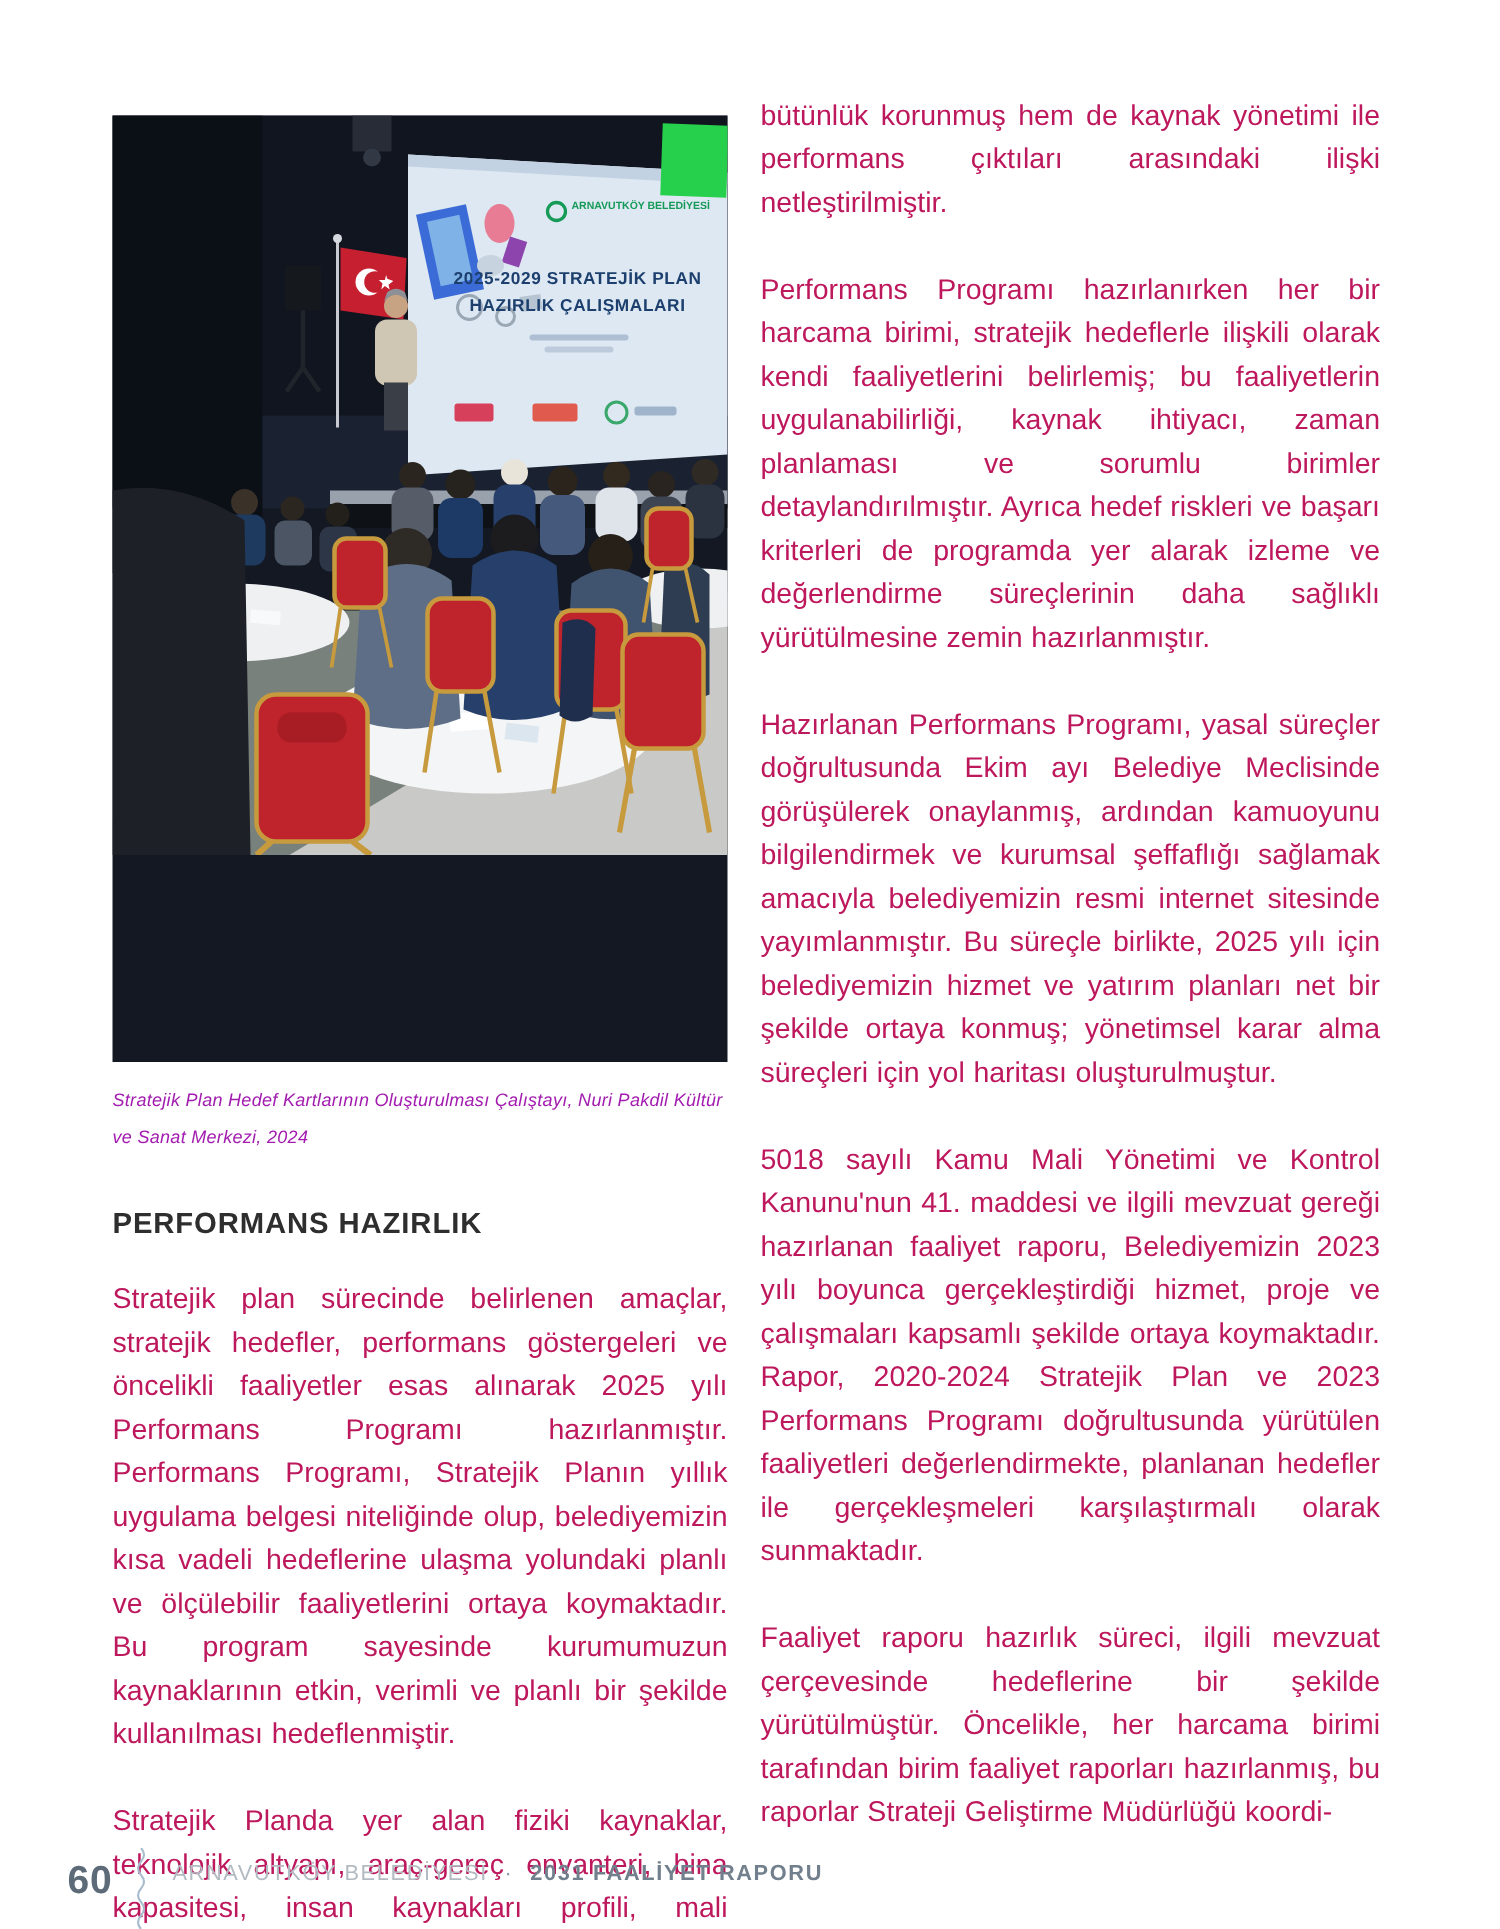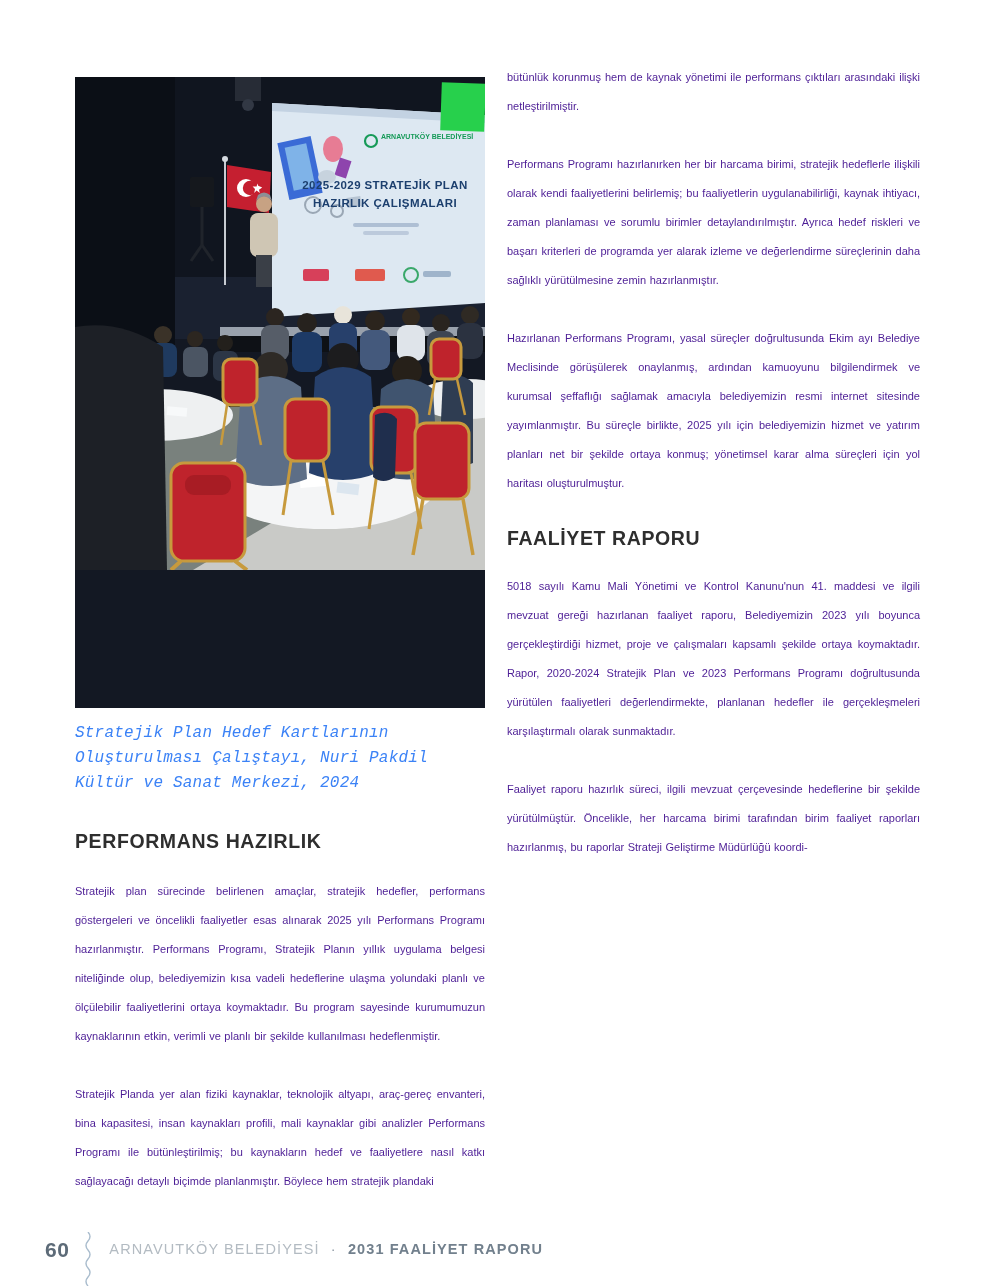--- a/index.html
+++ b/index.html
@@ -13,45 +13,45 @@
 
   .col { position:absolute; }
   .col-left  { left:75px;  top:77px; width:410px; }
   .col-right { left:507px; top:63px; width:413px; }
 
   .photo-frame { width:410px; height:631px; display:block; background:#131823; }
   .photo-frame svg { display:block; }
 
   .caption {
     margin-top:13px;
-    font-style:italic; font-size:16px; line-height:25px;
-    color:#3b82f6; letter-spacing:0.2px;font-family:Liberation Mono, monospace;
+    font-style:italic; font-size:12px; line-height:25px;
+    color:#a21caf; letter-spacing:0.2px;
   }
 
   h2.section {
     margin-top:34px; margin-bottom:24px;
     font-size:19.5px; font-weight:bold; color:#2e2e2e;
     letter-spacing:0.6px;
   }
   .col-right h2.section { margin-top:26px; margin-bottom:22px; }
 
   p.body {
-    font-size:11px; line-height:29px; text-align:justify;
-    color:#4c1d95; margin-bottom:29px;
+    font-size:19px; line-height:29px; text-align:justify;
+    color:#be185d; margin-bottom:29px;
     hyphens:auto; -webkit-hyphens:auto;
     word-spacing:0.5px;
   }
   p.body:last-child { margin-bottom:0; }
 
   .footer {
     position:absolute; left:45px; top:1232px; width:910px; height:54px;
   }
   .footer-inner { display:flex; align-items:flex-start; }
   .page-number {
-    font-size:21px; font-weight:bold; color:#5d6b78;
+    font-size:26px; font-weight:bold; color:#5d6b78;
     letter-spacing:0.5px; padding-top:6px;
   }
   .squiggle { margin-left:14px; margin-right:16px; }
   .footer-text {
     padding-top:9px; font-size:14.5px; letter-spacing:1.1px;
     white-space:nowrap;
   }
   .footer-muni { color:#b3bbc2; font-weight:normal; }
   .footer-dot  { color:#8d99a4; margin:0 6px; }
   .footer-report { color:#72808d; font-weight:bold; }
@@ -224,21 +224,20 @@
 
     <p class="body">Stratejik plan sürecinde belirlenen amaçlar, stratejik hedefler, performans göstergeleri ve öncelikli faaliyetler esas alınarak 2025 yılı Performans Programı hazırlanmıştır. Performans Programı, Stratejik Planın yıllık uygulama belgesi niteliğinde olup, belediyemizin kısa vadeli hedeflerine ulaşma yolundaki planlı ve ölçülebilir faaliyetlerini ortaya koymaktadır. Bu program sayesinde kurumumuzun kaynaklarının etkin, verimli ve planlı bir şekilde kullanılması hedeflenmiştir.</p>
     <p class="body">Stratejik Planda yer alan fiziki kaynaklar, teknolojik altyapı, araç-gereç envanteri, bina kapasitesi, insan kaynakları profili, mali kaynaklar gibi analizler Performans Programı ile bütünleştirilmiş; bu kaynakların hedef ve faaliyetlere nasıl katkı sağlayacağı detaylı biçimde planlanmıştır. Böylece hem stratejik plandaki</p>
   </div>
 
   <div class="col col-right">
     <p class="body">bütünlük korunmuş hem de kaynak yönetimi ile performans çıktıları arasındaki ilişki netleştirilmiştir.</p>
     <p class="body">Performans Programı hazırlanırken her bir harcama birimi, stratejik hedeflerle ilişkili olarak kendi faaliyetlerini belirlemiş; bu faaliyetlerin uygulanabilirliği, kaynak ihtiyacı, zaman planlaması ve sorumlu birimler detaylandırılmıştır. Ayrıca hedef riskleri ve başarı kriterleri de programda yer alarak izleme ve değerlendirme süreçlerinin daha sağlıklı yürütülmesine zemin hazırlanmıştır.</p>
     <p class="body">Hazırlanan Performans Programı, yasal süreçler doğrultusunda Ekim ayı Belediye Meclisinde görüşülerek onaylanmış, ardından kamuoyunu bilgilendirmek ve kurumsal şeffaflığı sağlamak amacıyla belediyemizin resmi internet sitesinde yayımlanmıştır. Bu süreçle birlikte, 2025 yılı için belediyemizin hizmet ve yatırım planları net bir şekilde ortaya konmuş; yönetimsel karar alma süreçleri için yol haritası oluşturulmuştur.</p>
 
-    <h2 class="section">FAALİYET RAPORU</h2>
 
     <p class="body">5018 sayılı Kamu Mali Yönetimi ve Kontrol Kanunu'nun 41. maddesi ve ilgili mevzuat gereği hazırlanan faaliyet raporu, Belediyemizin 2023 yılı boyunca gerçekleştirdiği hizmet, proje ve çalışmaları kapsamlı şekilde ortaya koymaktadır. Rapor, 2020-2024 Stratejik Plan ve 2023 Performans Programı doğrultusunda yürütülen faaliyetleri değerlendirmekte, planlanan hedefler ile gerçekleşmeleri karşılaştırmalı olarak sunmaktadır.</p>
     <p class="body">Faaliyet raporu hazırlık süreci, ilgili mevzuat çerçevesinde hedeflerine bir şekilde yürütülmüştür. Öncelikle, her harcama birimi tarafından birim faaliyet raporları hazırlanmış, bu raporlar Strateji Geliştirme Müdürlüğü koordi-</p>
   </div>
 
   <div class="footer">
     <div class="footer-inner">
       <span class="page-number">60</span>
       <svg class="squiggle" width="10" height="54" viewBox="0 0 10 54">
         <path d="M5,0 q4,4.5 0,9 q-4,4.5 0,9 q4,4.5 0,9 q-4,4.5 0,9 q4,4.5 0,9 q-4,4.5 0,9" fill="none" stroke="#a9bccd" stroke-width="1.4"></path>

